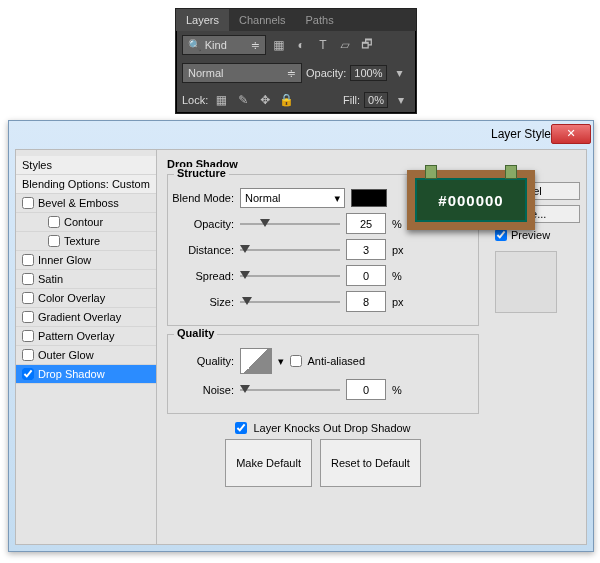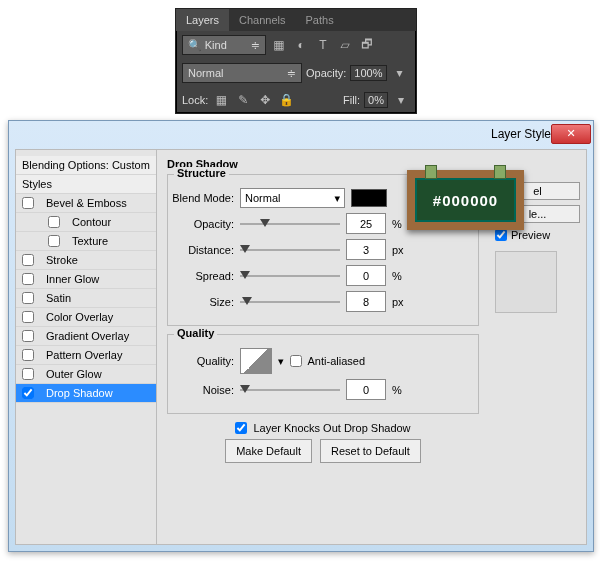--- a/index.html
+++ b/index.html
@@ -14,42 +14,42 @@
 .lbl{color:#ddd;font-size:11px}
 .opbox{background:#444;border:1px solid #222;padding:1px 3px;color:#ddd;display:flex;align-items:center}
 .dlg{position:absolute;left:8px;top:120px;width:584px;height:430px;border:1px solid #7a99b8;background:linear-gradient(#d8e9f9,#c3dcf1);box-shadow:0 2px 6px rgba(0,0,0,.3)}
 .tbar{height:25px;display:flex;align-items:center;justify-content:flex-end;padding:0 2px 0 8px}
 .ttext{color:#000;font-size:12px}
 .xbtn{width:38px;height:18px;background:linear-gradient(#e77,#c33);border:1px solid #a22;border-radius:2px;color:#fff;text-align:center;font-size:11px;line-height:16px}
 .body{position:absolute;left:6px;right:6px;top:28px;bottom:6px;background:#e4e4e4;border:1px solid #bbb;display:flex}
 .side{width:140px;border-right:1px solid #bbb;padding:6px 0}
 .srow{padding:3px 6px;border-bottom:1px solid #d5d5d5}
 .srow.head{background:#eee;font-weight:normal}
-.srow label{display:flex;align-items:center;gap:12px}
+.srow label{display:flex;align-items:center;gap:4px}
 .srow.sel2{background:#2b8cff;color:#fff}
 .srow.sub{padding-left:32px}
 .main{flex:1;padding:6px 10px;position:relative}
 .fs{border:1px solid #bbb;margin:2px 0 8px;padding:8px 8px 8px 1px;position:relative}
 .fs .leg{position:absolute;top:-8px;left:6px;background:#e4e4e4;padding:0 3px;font-weight:bold;font-size:11px}
 .frow{display:flex;align-items:center;margin:5px 0;gap:6px}
 .flab{width:65px;text-align:right}
 .dd{background:#fff;border:1px solid #888;height:18px;padding:0 4px;display:flex;align-items:center;justify-content:space-between;font-size:11px}
 .num{width:34px;height:17px;background:#fff;border:1px solid #888;text-align:center;font-size:11px}
 .sl{width:100px;height:14px;position:relative}
 .sl:before{content:"";position:absolute;left:0;right:0;top:6px;height:2px;background:#aaa}
 .sl .th{position:absolute;top:2px;width:0;height:0;border-left:5px solid transparent;border-right:5px solid transparent;border-top:8px solid #444}
 .swatch{width:34px;height:16px;background:#000;border:1px solid #555;display:inline-block}
 .dial{width:24px;height:24px;border:1px solid #888;border-radius:50%;background:#eee;position:relative}
 .dial:after{content:"";position:absolute;left:50%;top:2px;width:1px;height:9px;background:#333}
 .contour{width:30px;height:24px;border:1px solid #888;background:linear-gradient(135deg,#fff 50%,#888 50%)}
-.btn{background:#efefef;border:1px solid #999;padding:2px 10px;font-size:11px;height:18px;display:flex;align-items:center}
+.btn{background:#efefef;border:1px solid #999;padding:14px 10px;font-size:11px;height:18px;display:flex;align-items:center}
 .rpane{width:85px;padding:9px 6px}
 .rbtn{background:#efefef;border:1px solid #999;padding:2px;text-align:center;margin-bottom:5px;font-size:11px}
 .prevbox{width:60px;height:60px;border:1px solid #bbb;background:#ddd;margin-top:10px}
-.chalk{position:absolute;left:407px;top:170px;width:117px;height:60px}
+.chalk{position:absolute;left:407px;top:170px;width:128px;height:60px}
 .chalk .frame{position:absolute;inset:0;border:8px solid #9c6a3c;background:#1e4d2b;box-shadow:0 3px 6px rgba(0,0,0,.5),inset 0 0 0 2px #065}
 .chalk .txt{position:absolute;inset:8px;display:flex;align-items:center;justify-content:center;color:#fff;font-weight:bold;font-size:15px;letter-spacing:1px}
 .clip{position:absolute;top:-5px;width:10px;height:12px;background:#8a6;border:1px solid #463}
 .clip.l{left:18px}.clip.r{right:18px}
 input[type=checkbox]{margin:0;width:12px;height:12px}
 </style>
 </head>
 <body>
 
 <div class="wrap">
@@ -97,45 +97,39 @@
     </div>
   </div>
 
   <div class="dlg">
     <div class="tbar">
       <span class="ttext">Layer Style</span>
       <div class="xbtn">✕</div>
     </div>
     <div class="body">
       <div class="side">
+        <div class="srow head">Styles</div>
         <div class="srow head">Blending Options: Custom</div>
-        <div class="srow head">Styles</div>
         <div id="sidebar-items">
             <div class="srow">
               <label>
                 <input type="checkbox" style="">
                 <span>Bevel &amp; Emboss</span>
               </label>
             </div>
             <div class="srow sub">
               <label>
                 <input type="checkbox" style="">
                 <span>Contour</span>
               </label>
             </div>
             <div class="srow sub">
               <label>
                 <input type="checkbox" style="">
                 <span>Texture</span>
-              </label>
-            </div>
-            <div class="srow">
-              <label>
-                <input type="checkbox" style="">
-                <span>Stroke</span>
               </label>
             </div>
             <div class="srow">
               <label>
                 <input type="checkbox" style="">
                 <span>Inner Glow</span>
               </label>
             </div>
             <div class="srow">
               <label>

